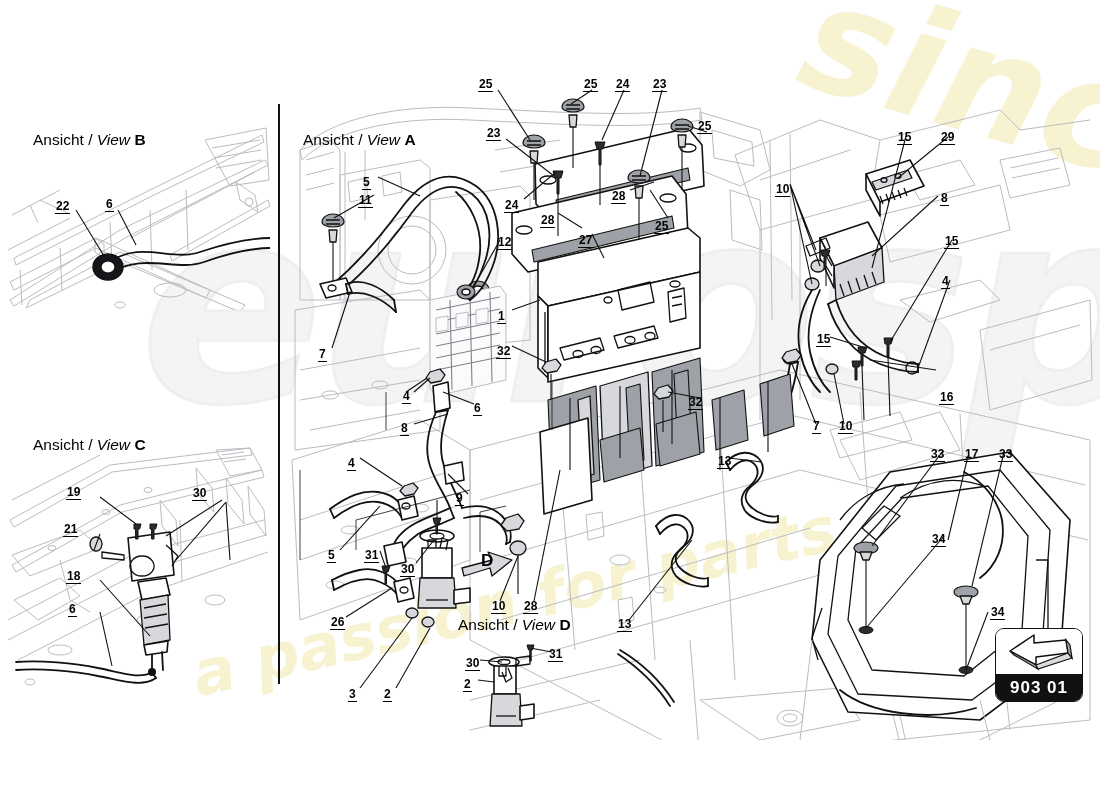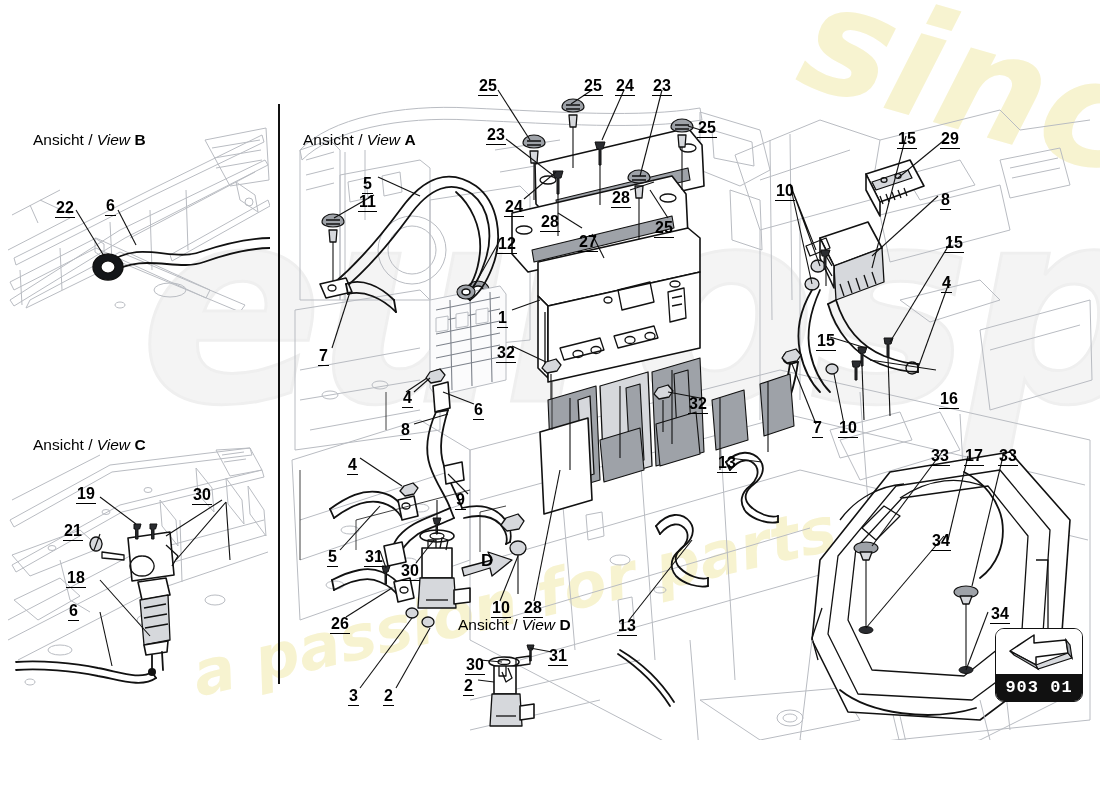--- a/index.html
+++ b/index.html
@@ -34,39 +34,38 @@
   .view-label{
     position:absolute;z-index:30;
     font-size:15.5px;color:#000;white-space:nowrap;
   }
   .view-label i{}
   .view-label b{font-weight:bold;}
 
   .num{
     position:absolute;z-index:30;
     font-family:"Liberation Sans","DejaVu Sans",sans-serif;
-    font-weight:bold;font-size:16px;color:#000;
+    font-weight:bold;font-size:12px;color:#000;
     border-bottom:1.6px solid #000;
     line-height:1.05;
     padding:0 1px 0px 1px;
     white-space:nowrap;
   }
 
   .dletter{
     position:absolute;z-index:30;font-weight:bold;font-size:17px;color:#000;
   }
 
   
   #badge{
     position:absolute;z-index:40;
     left:995px;top:628px;width:88px;height:74px;
     background:#fff;border:1.5px solid #111;border-radius:9px;
     overflow:hidden;
     box-sizing:border-box;
-    font-family:Liberation Mono, monospace;
   }
   #badge .arrowbox{height:45px;position:relative;background:#fff;}
   #badge .numbox{
     position:absolute;left:0;bottom:0;width:100%;height:27px;
     background:#111;color:#fff;
     font-weight:bold;font-size:17px;letter-spacing:1px;
     display:flex;align-items:center;justify-content:center;
   }
   .divider{
     position:absolute;z-index:25;left:278px;top:104px;width:2px;height:580px;background:#111;
@@ -591,21 +590,21 @@
   <div class="view-label" style="left:458px;top:616px;">
     <span>Ansicht / </span><i>View</i>
     <b>D</b>
   </div>
 
   <div class="dletter" style="left:481px;top:551px;">D</div>
 
   <div id="callouts">
       <div class="num" style="left: 55px; top: 200px;">22</div>
       <div class="num" style="left: 105px; top: 198px;">6</div>
-      <div class="num" style="left: 76px; top: 486px;">19</div>
+      <div class="num" style="left: 66px; top: 486px;">19</div>
       <div class="num" style="left: 192px; top: 487px;">30</div>
       <div class="num" style="left: 63px; top: 523px;">21</div>
       <div class="num" style="left: 66px; top: 570px;">18</div>
       <div class="num" style="left: 68px; top: 603px;">6</div>
       <div class="num" style="left: 478px; top: 78px;">25</div>
       <div class="num" style="left: 583px; top: 78px;">25</div>
       <div class="num" style="left: 615px; top: 78px;">24</div>
       <div class="num" style="left: 652px; top: 78px;">23</div>
       <div class="num" style="left: 486px; top: 127px;">23</div>
       <div class="num" style="left: 697px; top: 120px;">25</div>

